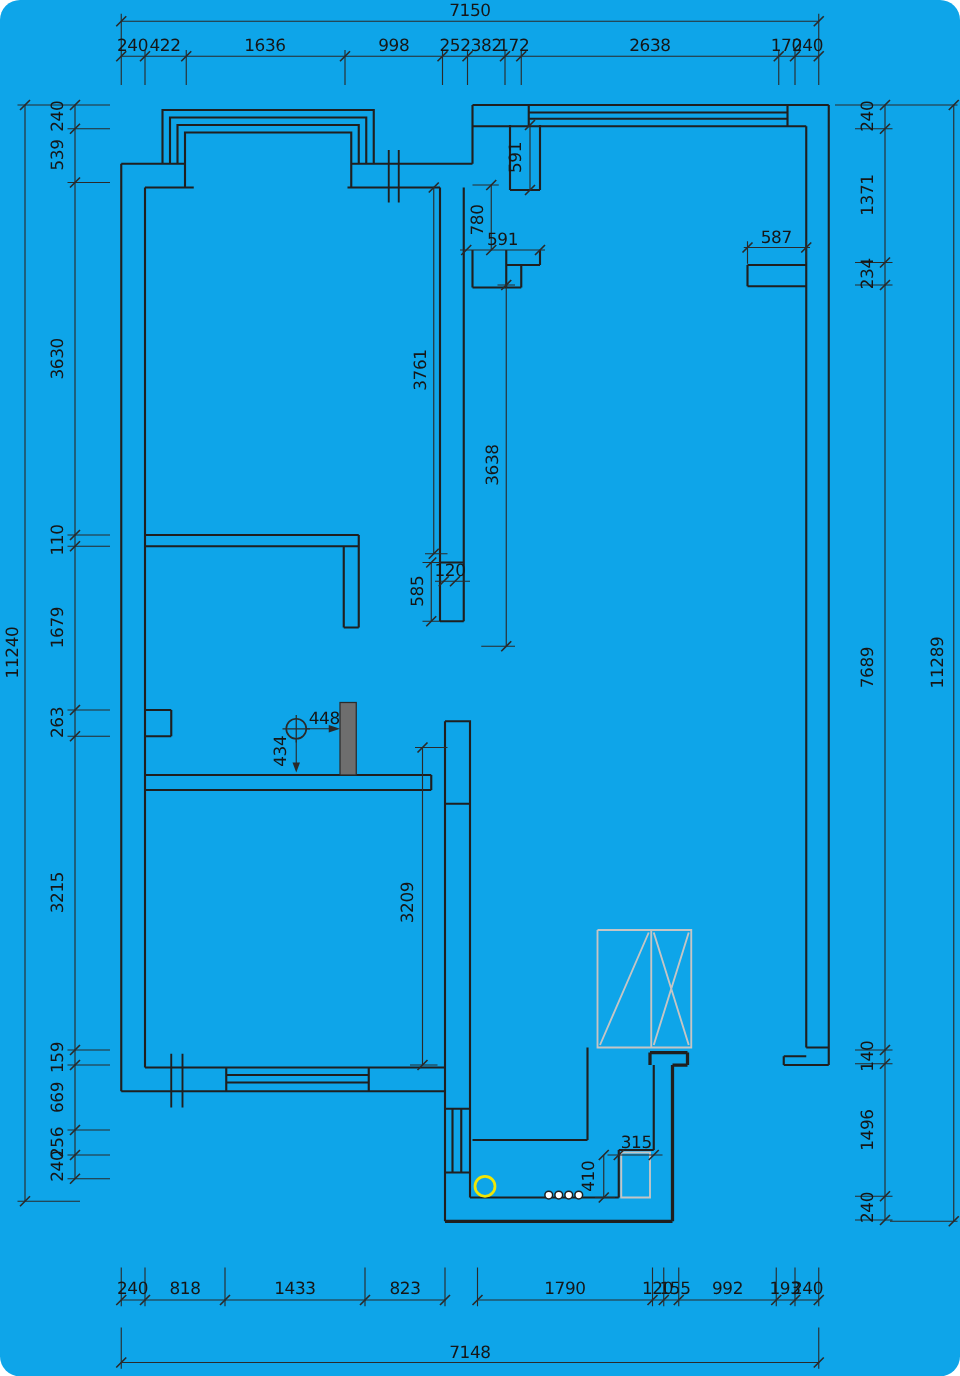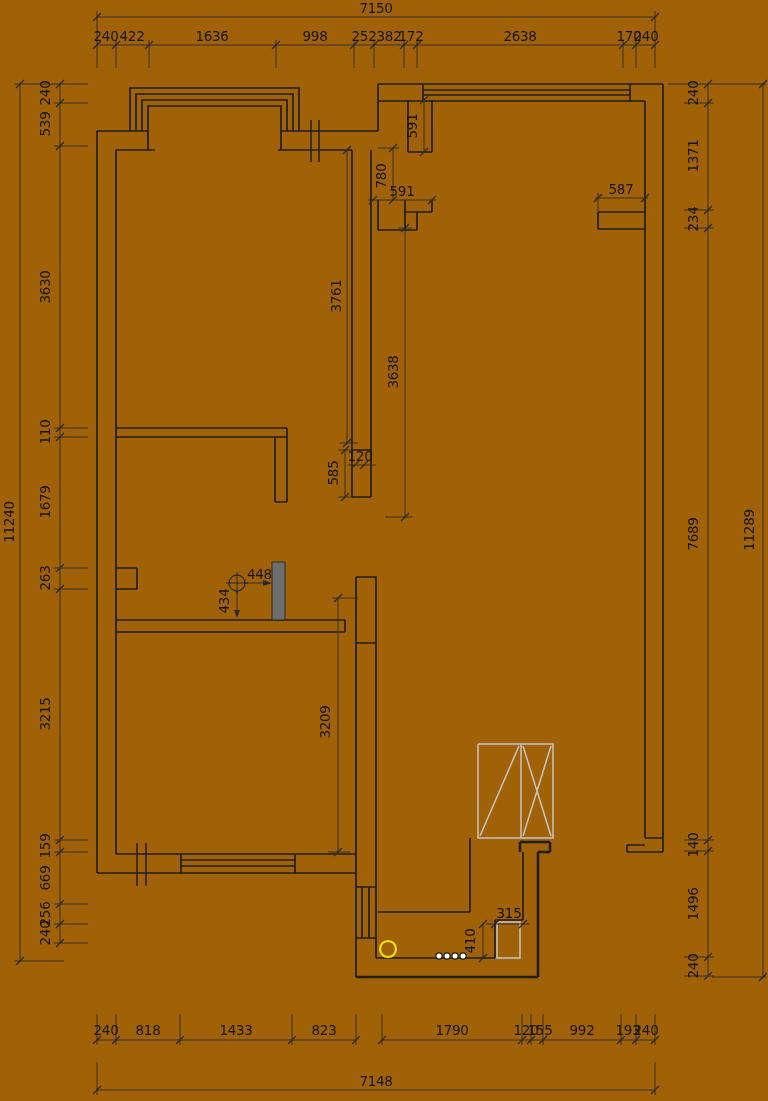--- a/index.html
+++ b/index.html
@@ -1,17 +1,17 @@
 <!DOCTYPE html>
 <html><head>
 <meta charset="utf-8">
 <style>
   html,body{margin:0;padding:0;background:#ffffff;}
-  .stage{position:relative;width:768px;height:1101px;background:#a16207;overflow:hidden;
-         font-family:"DejaVu Sans",sans-serif;}
+  .stage{position:relative;width:768px;height:1101px;background:#0ea5e9;overflow:hidden;
+         font-family:"DejaVu Sans",sans-serif;border-radius:16px;}
   svg{position:absolute;left:0;top:0;}
   svg text{font-family:"DejaVu Sans","Liberation Sans",sans-serif;font-size:13.5px;fill:#161616;letter-spacing:-0.3px;}
   svg text.dim{text-anchor:middle;}
   svg text.dim-start{text-anchor:start;}
 </style>
 </head>
 <body>
 
 <div class="stage">
 <svg width="768" height="1101" viewBox="0 0 768 1101">

